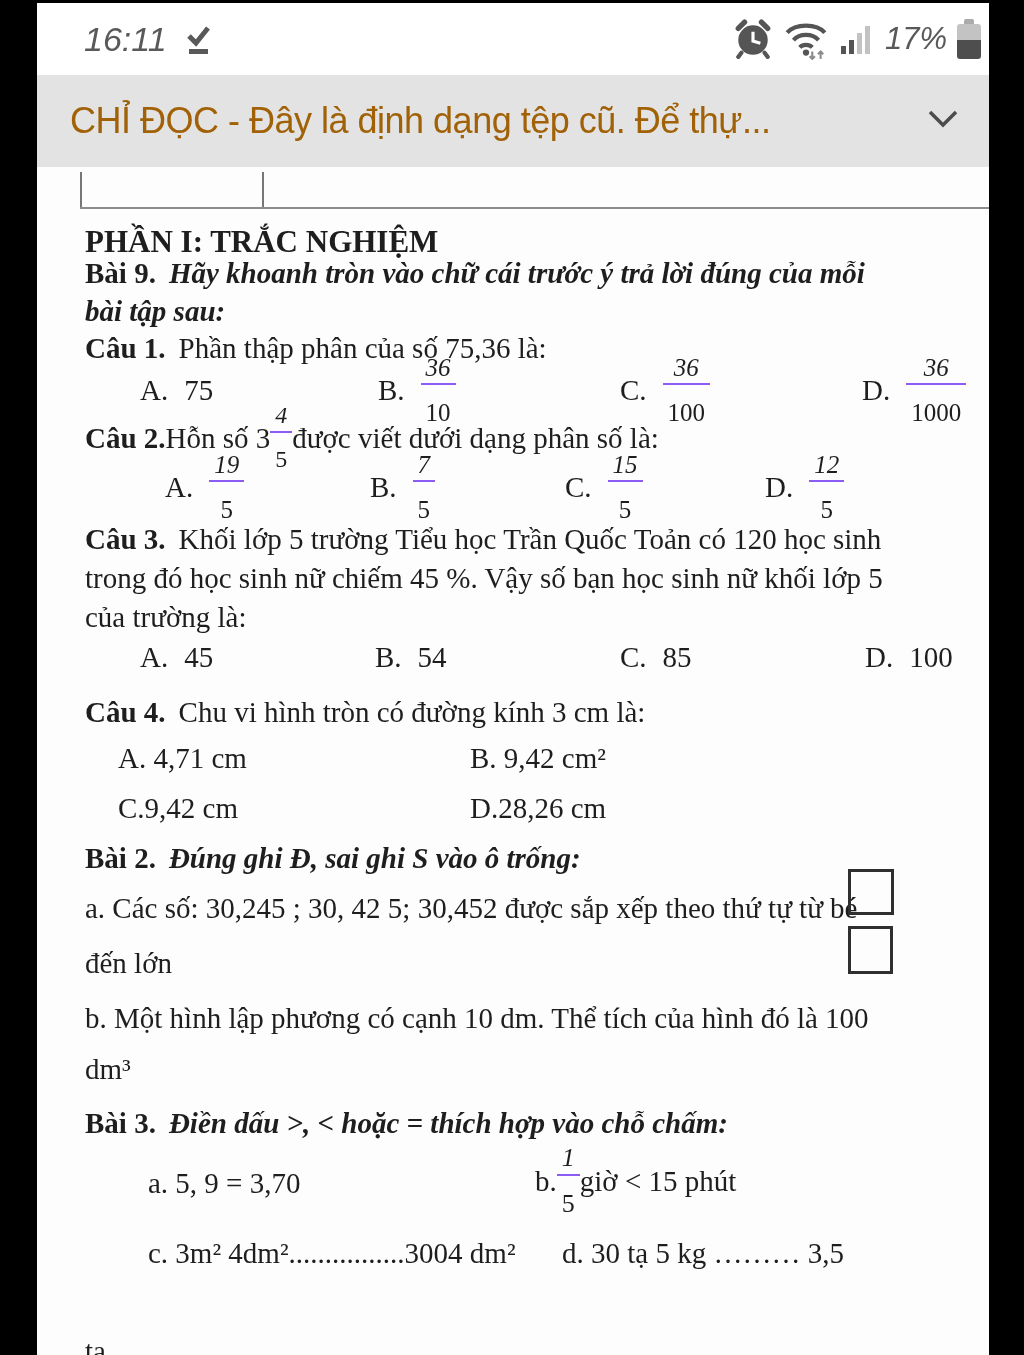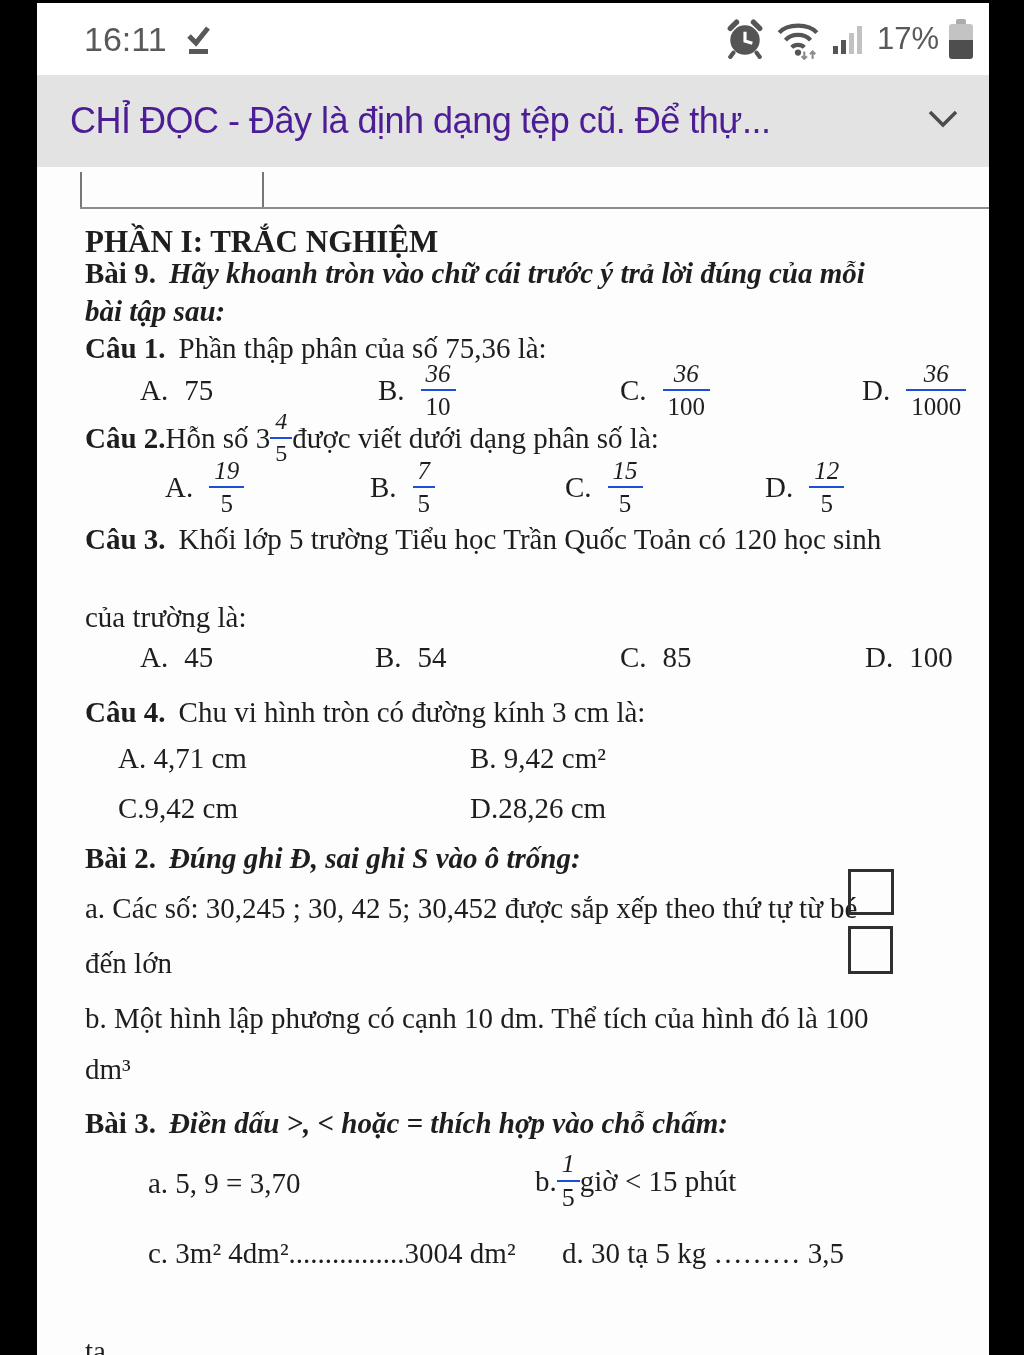--- a/index.html
+++ b/index.html
@@ -3,57 +3,57 @@
 <meta charset="utf-8">
 <style>
   html,body{margin:0;padding:0;}
   body{width:1024px;height:1355px;background:#000;position:relative;overflow:hidden;
        font-family:"Liberation Serif", serif;}
   .screen{position:absolute;left:37px;top:3px;width:952px;height:1352px;background:#fdfdfd;color:#1e1e1e;}
 
   
   .statusbar{position:absolute;top:0;left:0;width:952px;height:72px;background:#fff;
     display:flex;align-items:center;justify-content:space-between;
-    padding:0 16px 0 47px;box-sizing:border-box;
-    font-family:"Liberation Sans", sans-serif;color:#595959;}
+    padding:0 8px 0 47px;box-sizing:border-box;
+    font-family:"Liberation Sans", sans-serif;color:#595959;font-style:italic;}
   .sb-left{display:flex;align-items:center;gap:14px;}
   .sb-time{font-size:34px;}
   .sb-right{display:flex;align-items:center;gap:10px;}
   .sb-batt-text{font-size:31px;}
   .sb-icon{display:inline-flex;align-items:center;}
   .sb-battery{display:inline-block;width:24px;height:40px;position:relative;}
   .batt-nub{position:absolute;top:0;left:7px;width:10px;height:5px;background:#ababab;border-radius:2px 2px 0 0;}
   .batt-body{position:absolute;top:5px;left:0;width:24px;height:35px;border-radius:3px;
     background:linear-gradient(to top,#4e4e4e 55%,#c3c3c3 55%);}
 
   
   .banner{position:absolute;top:72px;left:0;width:952px;height:92px;background:#e3e3e3;
     display:flex;align-items:center;justify-content:space-between;
     padding:0 30px 0 33px;box-sizing:border-box;cursor:pointer;}
-  .banner-text{font-family:"Liberation Sans", sans-serif;font-size:36px;color:#4c1d95;
+  .banner-text{font-family:"Liberation Sans", sans-serif;font-size:36px;color:#a16207;
     letter-spacing:-0.5px;white-space:nowrap;}
 
   
   .doc{position:absolute;top:164px;left:0;width:952px;height:1188px;background:#fdfdfd;}
   .tbl-v{position:absolute;top:5px;width:2px;height:36px;background:#777;}
   .tbl-h{position:absolute;top:40px;left:43px;width:909px;height:2px;background:#8c8c8c;}
 
   .ln{position:absolute;left:48px;font-size:29px;line-height:37px;white-space:nowrap;}
   .lnflex{position:absolute;display:flex;align-items:center;
     font-size:29px;white-space:nowrap;}
   .bold{font-weight:bold;}
   .bi{font-weight:bold;font-style:italic;}
   .big{font-size:31px;}
   .qlabel{margin-right:13px;}
 
   .opt{position:absolute;display:flex;align-items:center;font-size:29px;}
   .olet{margin-right:16px;}
   .frac{display:inline-block;text-align:center;font-size:25px;line-height:1.08;}
   .frac .num{display:block;padding:0 5px 2px;font-style:italic;}
-  .frac .den{display:block;border-top:2px solid #1d4ed8;padding:2px 5px 0;}
+  .frac .den{display:block;border-top:2px solid #8b5cf6;padding:14px 5px 0;}
   .box{position:absolute;border:3px solid #2f2f2f;box-sizing:border-box;}
 </style>
 </head>
 <body>
 
 <div class="screen">
 
   <div class="statusbar">
     <div class="sb-left">
       <span class="sb-time">16:11</span>
@@ -188,20 +188,21 @@
       <span class="olet">D.</span>
       <span class="frac">
           <span class="num">12</span>
           <span class="den">5</span>
         </span>
     </div>
 
     <div class="ln" style="top:354px">
       <span class="bold qlabel">Câu 3.</span><span>Khối lớp 5 trường Tiểu học Trần Quốc Toản có 120 học sinh</span>
     </div>
+    <div class="ln" style="top:393px">trong đó học sinh nữ chiếm 45 %. Vậy số bạn học sinh nữ khối lớp 5</div>
     <div class="ln" style="top:432px">của trường là:</div>
     <div class="opt" style="left:103px;top:474px">
       <span class="olet">A.</span>
       <span>45</span>
     </div>
     <div class="opt" style="left:338px;top:474px">
       <span class="olet">B.</span>
       <span>54</span>
     </div>
     <div class="opt" style="left:583px;top:474px">

